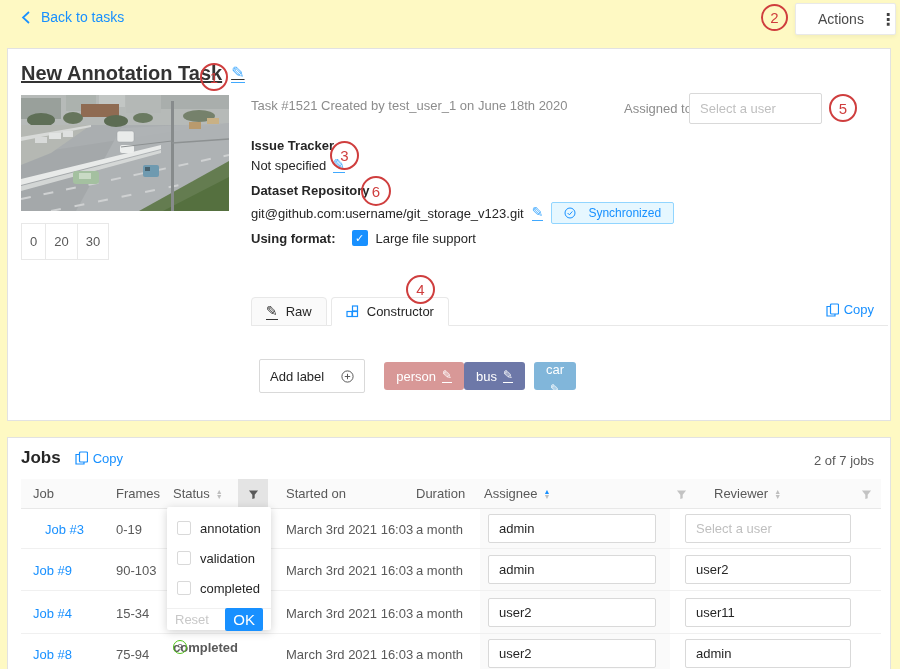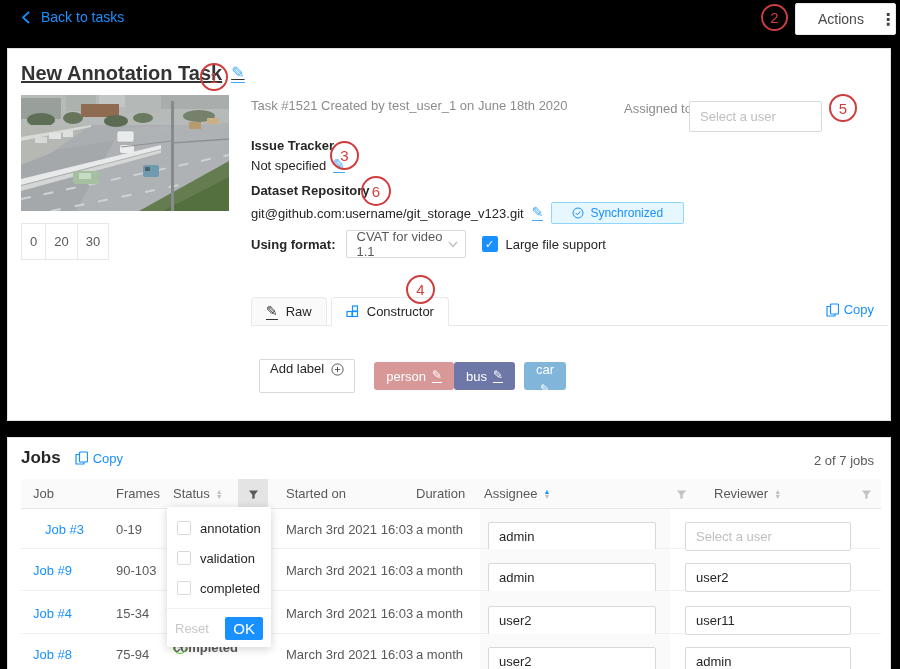--- a/index.html
+++ b/index.html
@@ -1,17 +1,17 @@
 <!DOCTYPE html>
 <html><head>
 <meta charset="utf-8">
 <style>
   * { margin:0; padding:0; box-sizing:border-box; }
   body { font-family:"Liberation Sans","DejaVu Sans",sans-serif; }
-  #app { position:relative; width:900px; height:669px; background:#000000; font-size:13px; color:#262626; overflow:hidden; }
+  #app { position:relative; width:900px; height:669px; background:#fef9c3; font-size:13px; color:#262626; overflow:hidden; }
   .abs { position:absolute; }
 
   
   .back-link { left:20px; top:9px; display:flex; align-items:center; gap:9px; color:#1890ff; font-size:14px; cursor:pointer; }
   .actions-btn { left:795px; top:3px; width:101px; height:32px; background:#fff; border:1px solid #e9e9e9; border-radius:2px;
                  box-shadow:0 2px 4px rgba(0,0,0,.05); display:flex; align-items:center; padding-left:22px; gap:16px;
                  font-size:14px; color:#4a4a4a; cursor:pointer; }
   .dots { font-size:16px; font-weight:bold; color:#404040; letter-spacing:0; }
 
   
@@ -30,50 +30,50 @@
   .preview { left:13px; top:46px; width:208px; height:116px; display:block; }
 
   .params { left:13px; top:174px; border-collapse:collapse; }
   .params th, .params td { border:1px solid #e8e8e8; font-weight:400; color:#595959; text-align:left; font-size:13px; }
   .params th { padding:7px 8px; line-height:1.35; width:70px; }
   .params td { padding:10px 8px; }
 
   .meta { left:243px; top:49px; color:#8c8c8c; }
   .assigned-label { left:616px; top:52px; color:#8c8c8c; }
   .ipt { border:1px solid #d9d9d9; border-radius:2px; background:#fff; font-size:13px; color:#262626; padding:0 10px;
-         font-family:"Liberation Sans","DejaVu Sans",sans-serif; outline:none;margin-top:8px; }
+         font-family:"Liberation Sans","DejaVu Sans",sans-serif; outline:none; }
   .ipt::placeholder { color:#bfbfbf; }
   .assigned-input { left:681px; top:44px; width:133px; height:31px; }
 
   .sec-label { font-weight:700; color:#262626; }
   .it-label { left:243px; top:89px; }
   .it-value { left:243px; top:108px; display:flex; gap:7px; align-items:center; }
   .dr-label { left:243px; top:134px; }
   .dr-row { left:243px; top:153px; display:flex; gap:8px; align-items:center; }
-  .sync-badge { display:inline-flex; align-items:center; gap:6px; background:#e6f7ff; border:1px solid #91d5ff; border-radius:2px;
-                color:#1890ff; font-size:12px; padding:2px 20px; height:22px; cursor:pointer; }
+  .sync-badge { display:inline-flex; align-items:center; gap:12px; background:#e6f7ff; border:1px solid #91d5ff; border-radius:2px;
+                color:#1890ff; font-size:12px; padding:2px 12px; height:22px; cursor:pointer; }
 
   .format-row { left:243px; top:181px; display:flex; align-items:center; }
   .select { position:relative; margin-left:10px; width:120px; height:28px; border:1px solid #d9d9d9; border-radius:2px;
             display:flex; align-items:center; padding:0 22px 0 10px; color:#595959; cursor:pointer; background:#fff; }
   .select svg { position:absolute; right:7px; }
   .cbx { width:16px; height:16px; background:#1890ff; border-radius:2px; color:#fff; font-size:11px; display:flex;
          align-items:center; justify-content:center; margin-left:16px; cursor:pointer; }
   .cbx-label { margin-left:8px; }
 
   .tabbar { left:243px; top:247px; width:637px; display:flex; align-items:flex-end; border-bottom:1px solid #e8e8e8; height:30px; }
   .tab { height:29px; margin-bottom:-1px; display:flex; align-items:center; gap:8px; padding:0 14px; font-size:13px;
          border:1px solid #e8e8e8; border-radius:4px 4px 0 0; background:#fafafa; margin-right:4px; cursor:pointer; color:#262626; }
   .tab.active { background:#fff; border-bottom-color:#fff; }
   .copy-link { display:flex; align-items:center; gap:5px; color:#1890ff; cursor:pointer; }
   .tab-copy { right:16px; top:253px; }
 
   .labels-row { left:251px; top:310px; display:flex; align-items:center; }
-  .add-label-btn { height:28px; border:1px solid #d9d9d9; border-radius:2px; background:#fff; display:flex; align-items:flex-end;
-                   gap:7px; padding:16px 10px; cursor:pointer; color:#262626; }
+  .add-label-btn { height:28px; border:1px solid #d9d9d9; border-radius:2px; background:#fff; display:flex; align-items:center;
+                   gap:17px; padding:16px 10px; cursor:pointer; color:#262626; }
   .chip { height:28px; border-radius:3px; color:#fff; display:flex; align-items:center; gap:6px; padding:0 12px; cursor:pointer; }
   .chip:nth-child(2) { margin-left:19px; } .chip:nth-child(3) { } .chip:nth-child(4) { margin-left:9px;flex-direction:column; }
 
   
   .jobs-head { left:13px; top:10px; display:flex; align-items:center; }
   .jobs-title { font-size:17px; font-weight:700; color:#262626; }
   .jobs-copy { margin-left:14px; }
   .jobs-count { right:16px; top:15px; color:#595959; }
 
   .jt-header { left:13px; top:41px; width:860px; height:30px; background:#fafafa; border-bottom:1px solid #e8e8e8; color:#595959; }
@@ -91,21 +91,21 @@
   .acell { position:absolute; left:459px; top:0; width:190px; height:100%; background:#fafafa; }
   .jrow input { position:absolute; height:29px; }
   .status-completed { color:#52c41a; font-weight:600; display:flex; align-items:center; gap:6px; }
   .qcircle { width:14px; height:14px; border:1px solid #52c41a; border-radius:50%; color:#52c41a; font-size:9px;
              display:inline-flex; align-items:center; justify-content:center; font-weight:400; cursor:pointer; }
 
   .filter-dd { left:159px; top:69px; width:104px; background:#fff; border-radius:2px; z-index:20;
                box-shadow:0 2px 10px rgba(0,0,0,.18); padding-top:6px; }
   .fopt { height:30px; display:flex; align-items:center; gap:9px; padding:0 10px; cursor:pointer; color:#262626; }
   .fcb { width:14px; height:14px; border:1px solid #d9d9d9; border-radius:2px; background:#fff; flex:0 0 auto; }
-  .ffoot { border-top:1px solid #f0f0f0; margin-top:5px; height:39px; display:flex; align-items:center;
+  .ffoot { border-top:1px solid #f0f0f0; margin-top:5px; height:22px; display:flex; align-items:center;
            justify-content:space-between; padding:0 8px; }
   .reset { color:#c8c8c8; cursor:pointer; }
   .okbtn { background:#1890ff; color:#fff; border-radius:2px; padding:3px 8px; font-size:15px; cursor:pointer; }
 </style>
 </head>
 <body>
 
 <div id="app">
 
   <div class="abs back-link">
@@ -208,26 +208,20 @@
         <svg width="12" height="12" viewBox="0 0 12 12">
             <circle cx="6" cy="6" r="5" fill="none" stroke="#1890ff"></circle>
             <polyline points="3.6,6 5.4,7.8 8.4,4.4" fill="none" stroke="#1890ff"></polyline>
           </svg>
         <span>Synchronized</span>
       </span>
     </div>
 
     <div class="abs format-row">
       <span class="sec-label">Using format:</span>
-      <span class="select">
-        <span>CVAT for video 1.1</span>
-        <svg width="10" height="7" viewBox="0 0 10 7">
-            <polyline points="1,1 5,5.5 9,1" fill="none" stroke="#bfbfbf" stroke-width="1.4"></polyline>
-          </svg>
-      </span>
       <span class="cbx">✓</span>
       <span class="cbx-label">Large file support</span>
     </div>
 
     <div class="abs tabbar">
       <div class="tab">
         <span class="pencil dark">✎</span>
         <span>Raw</span>
       </div>
       <div class="tab active">

